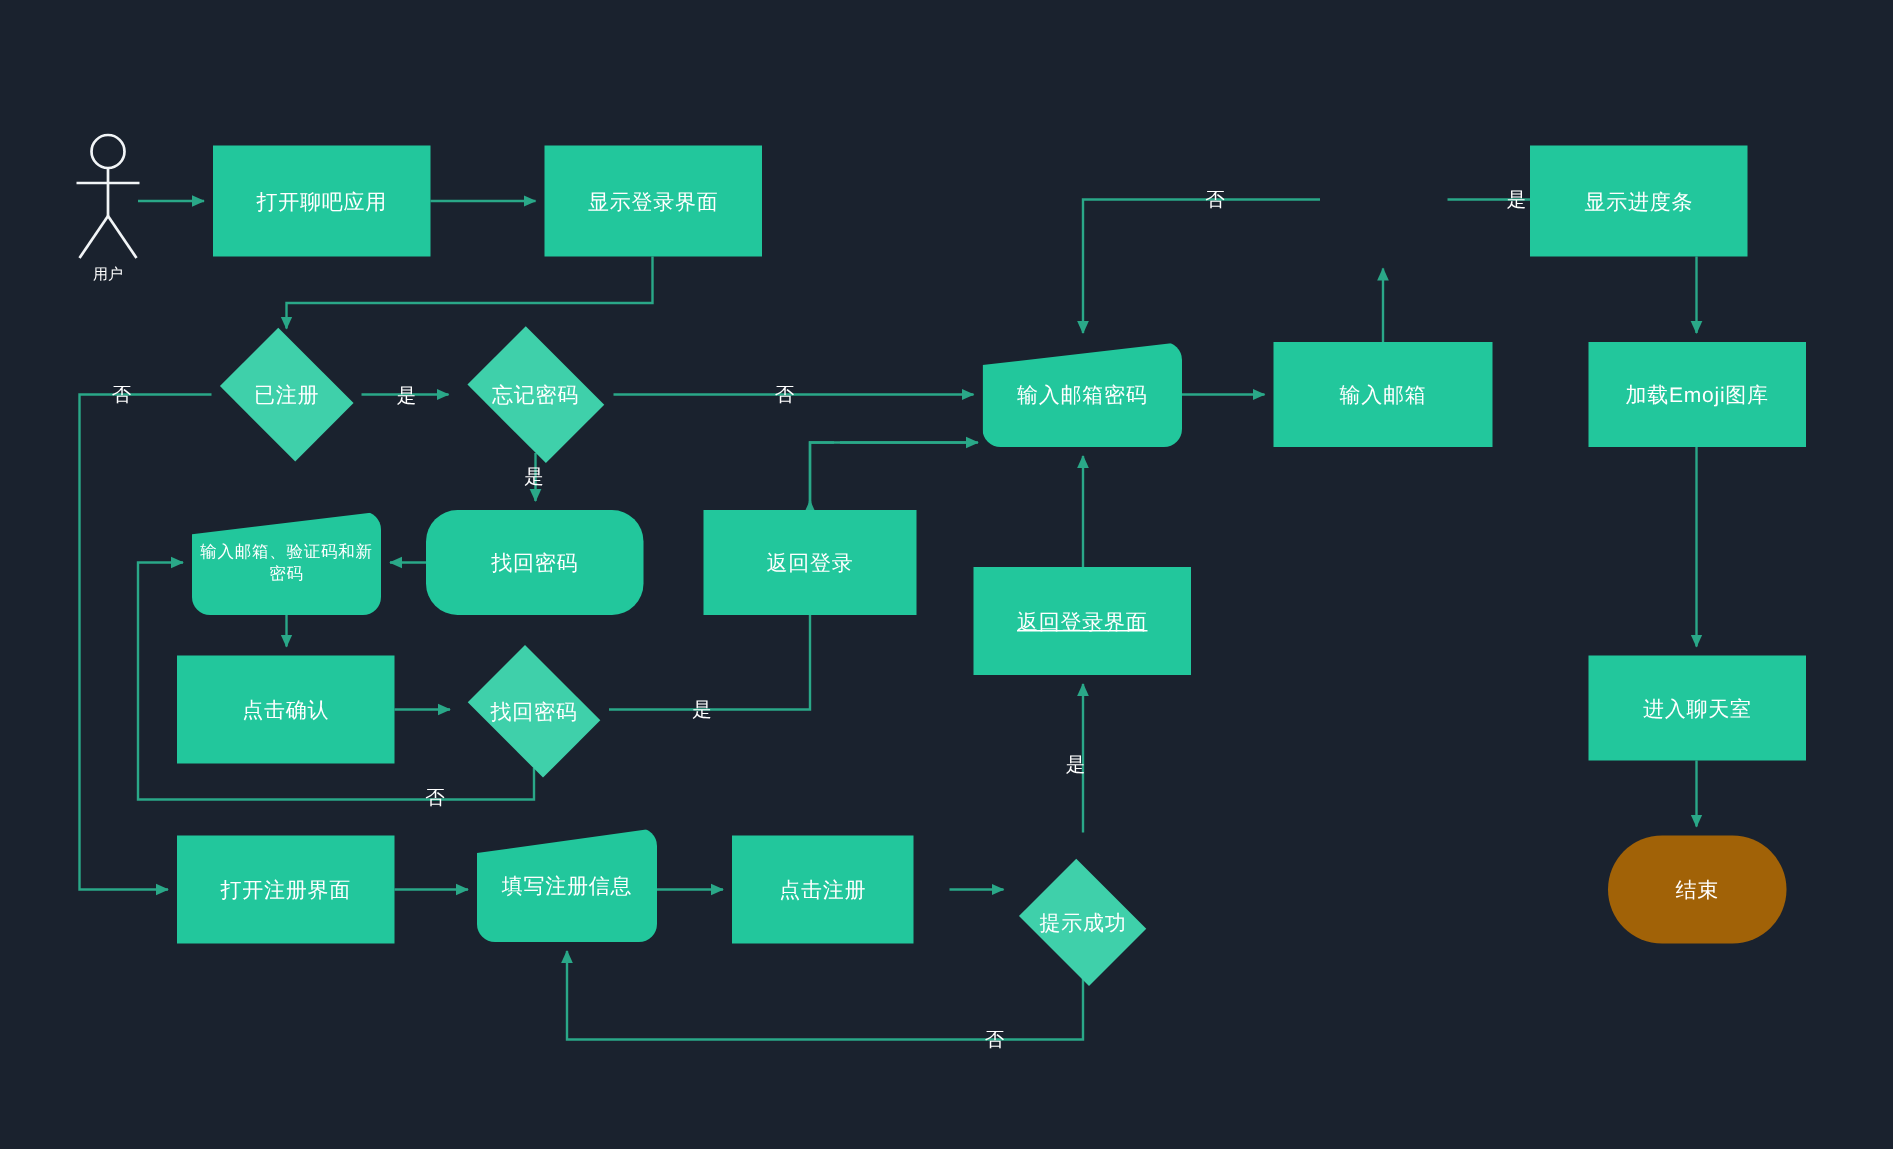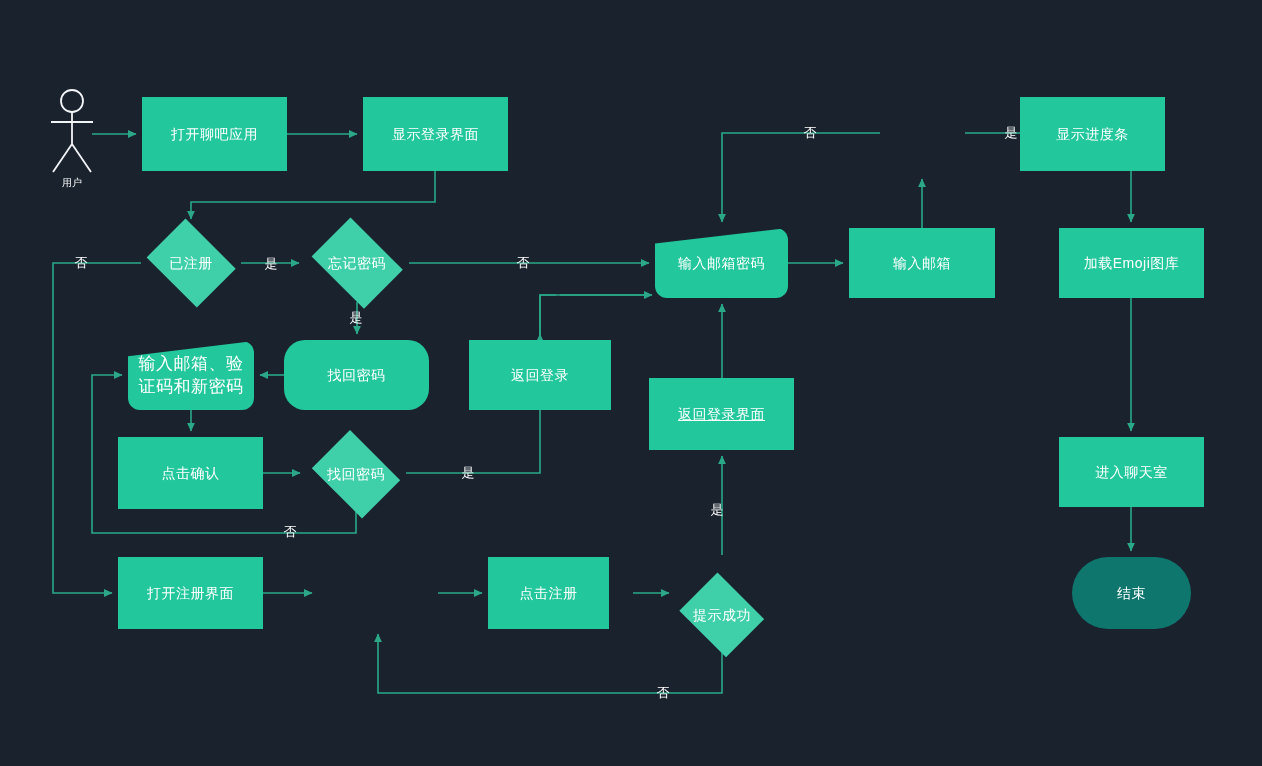--- a/index.html
+++ b/index.html
@@ -42,21 +42,21 @@
     position: relative;
     z-index: 4;
     padding: 0 4px;
   }
   
   .n-rect {
     background: #22c79c;
   }
   
   .n-term {
-    background: #0f766e;
+    background: #a16207;
     border-radius: 48px;
   }
   
   .n-diamond {
     background: transparent;
   }
   .n-diamond .dshape {
     position: absolute;
     left: 50%;
     top: 50%;
@@ -223,21 +223,21 @@
   <div class="node n-term" style="left:1072px; top:557px; width:119px; height:72px;">
     <span class="lbl">结束</span>
   </div>
 
   <div class="node n-rect" style="left:284px; top:340px; width:145px; height:70px;border-radius:21px;">
     <span class="lbl">找回密码</span>
   </div>
 
   <div class="node n-trap" style="left:128px; top:341px; width:126px; height:69px;">
     <span class="tshape"></span>
-    <span class="lbl" style="font-size:17px;">输入邮箱、验证码和新密码</span>
+    <span class="lbl" style="font-size:11px;">输入邮箱、验证码和新密码</span>
   </div>
 
   <div class="node n-rect" style="left:118px; top:437px; width:145px; height:72px;">
     <span class="lbl">点击确认</span>
   </div>
 
   <div class="node n-diamond" style="left:306px; top:436px; width:100px; height:76px;">
     <span class="dshape"></span>
     <span class="lbl">找回密码</span>
   </div>
@@ -247,20 +247,24 @@
   </div>
 
   <div class="node n-rect" style="left:649px; top:378px; width:145px; height:72px;text-decoration:underline;">
     <span class="lbl">返回登录界面</span>
   </div>
 
   <div class="node n-rect" style="left:118px; top:557px; width:145px; height:72px;">
     <span class="lbl">打开注册界面</span>
   </div>
 
+  <div class="node n-trap" style="left:318px; top:552px; width:120px; height:76px;">
+    <span class="tshape"></span>
+    <span class="lbl">填写注册信息</span>
+  </div>
 
   <div class="node n-rect" style="left:488px; top:557px; width:121px; height:72px;">
     <span class="lbl">点击注册</span>
   </div>
 
   <div class="node n-diamond" style="left:675px; top:577px; width:94px; height:76px;">
     <span class="dshape"></span>
     <span class="lbl">提示成功</span>
   </div>
 

